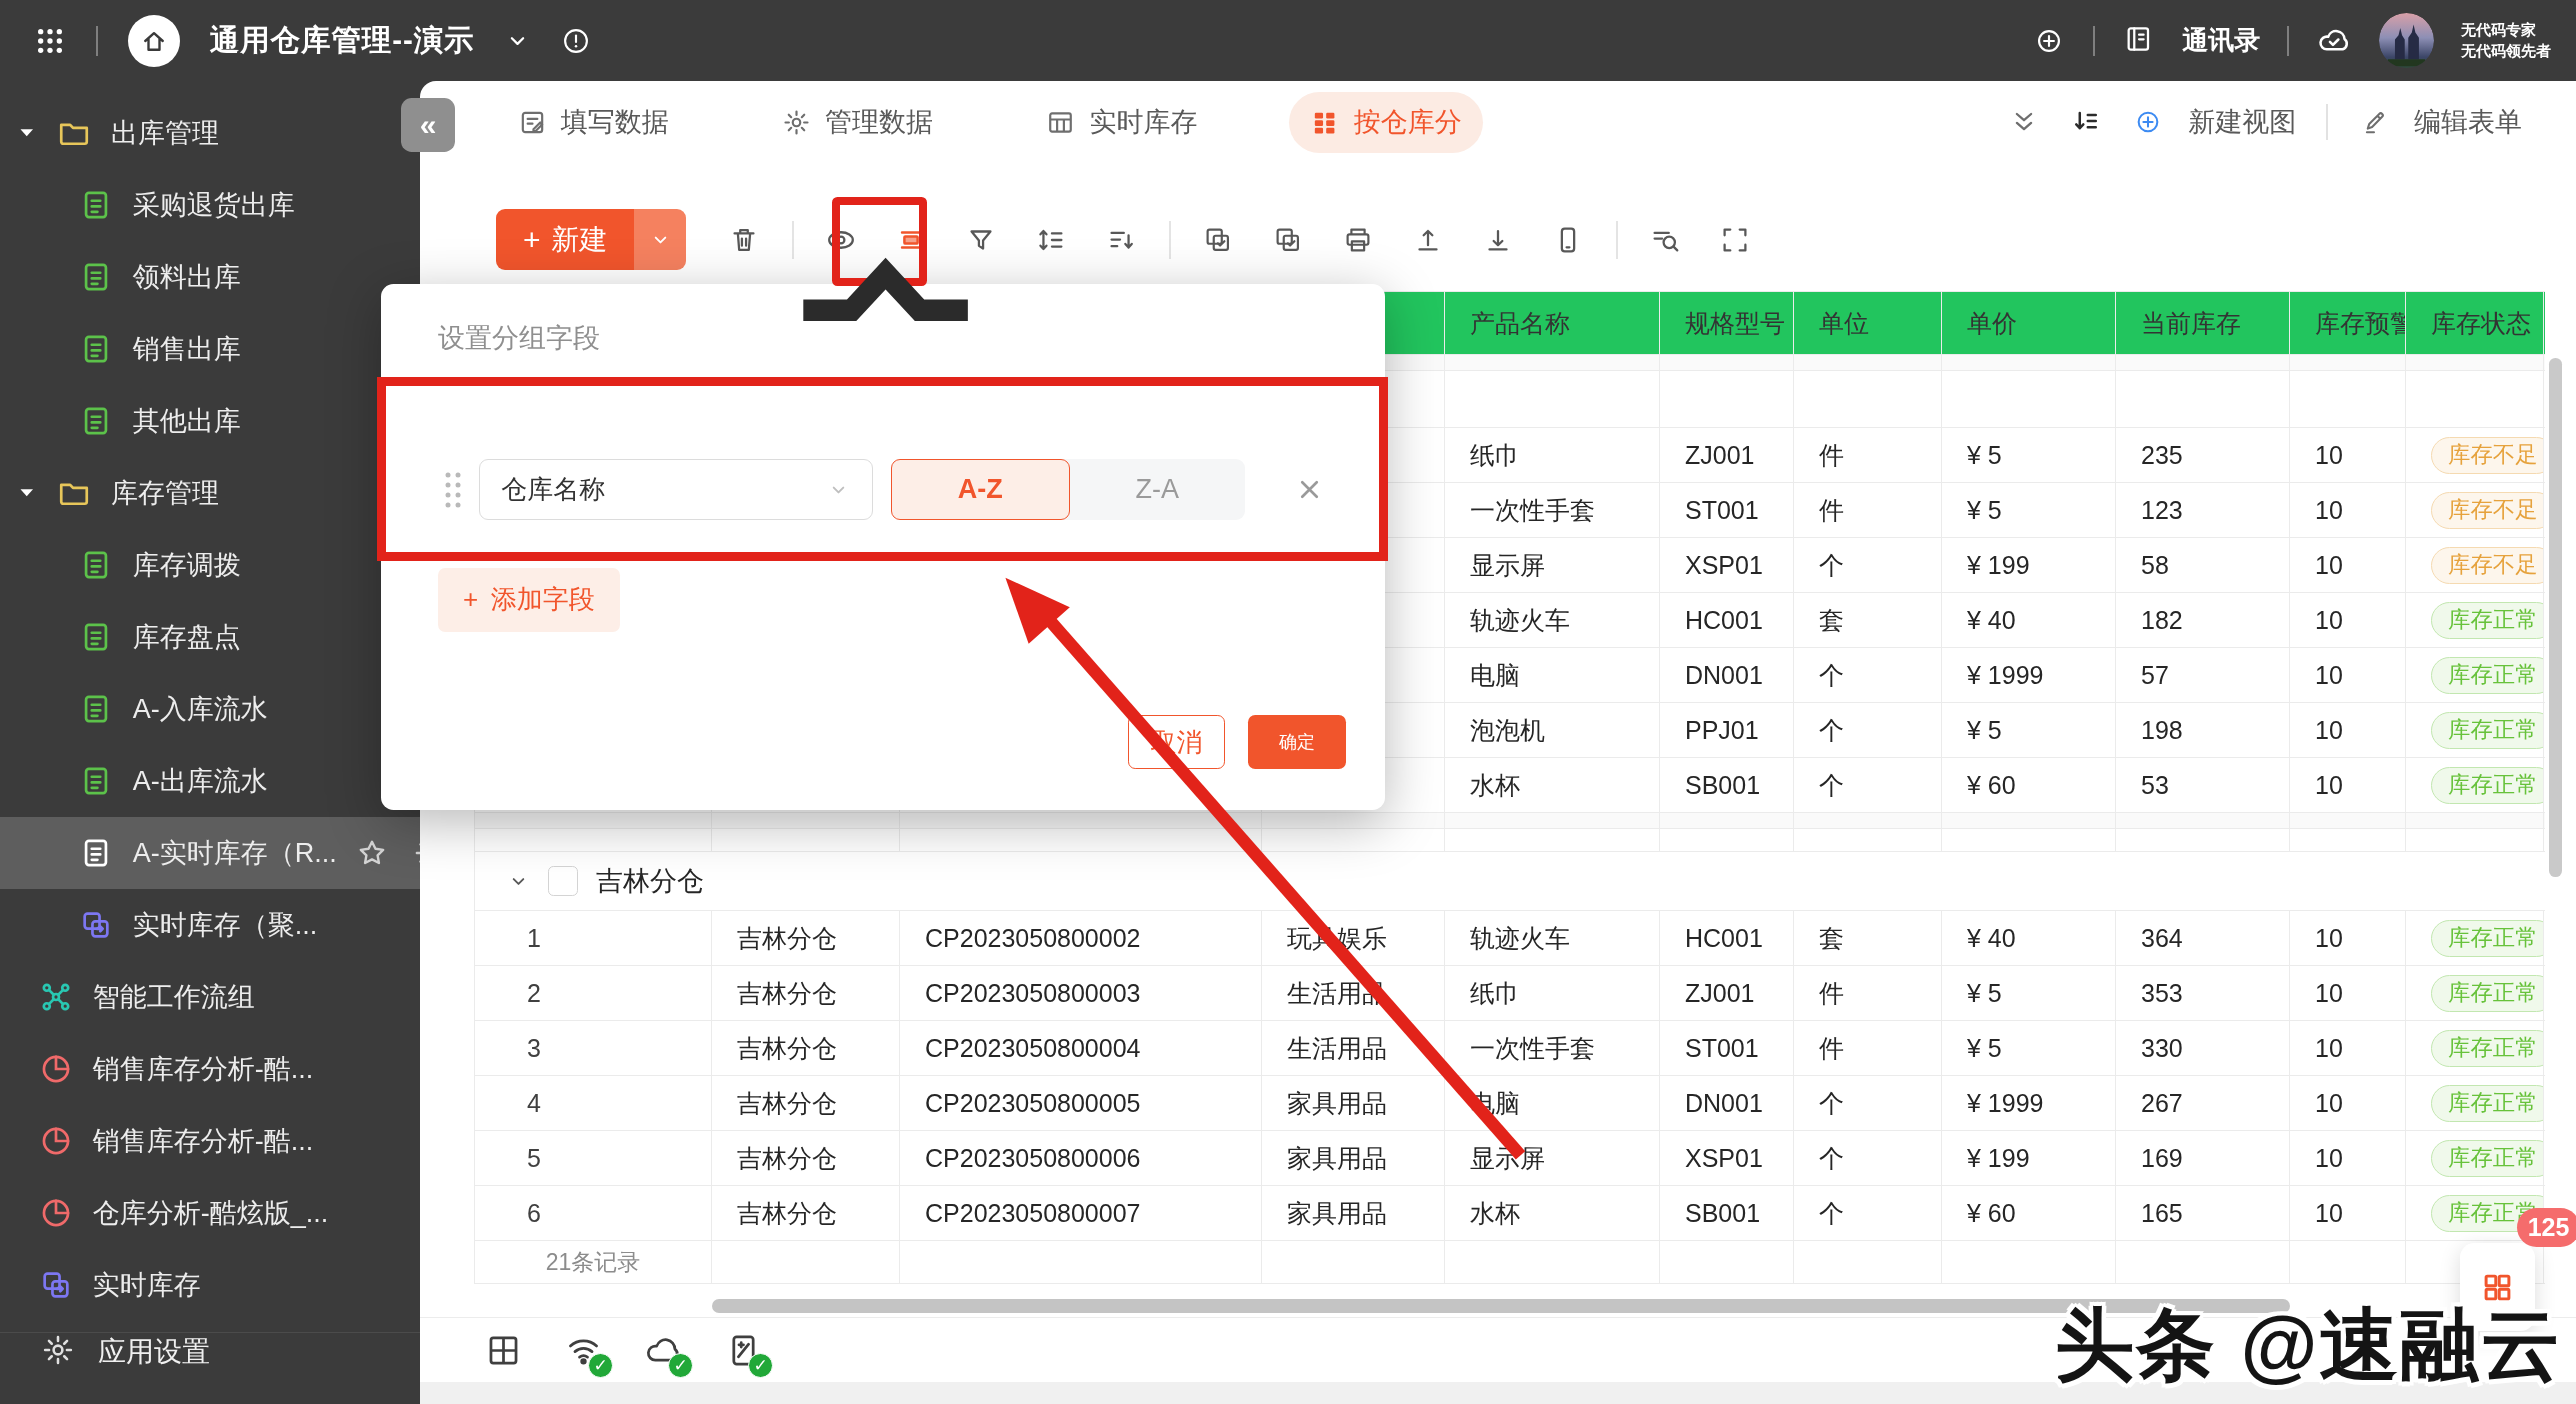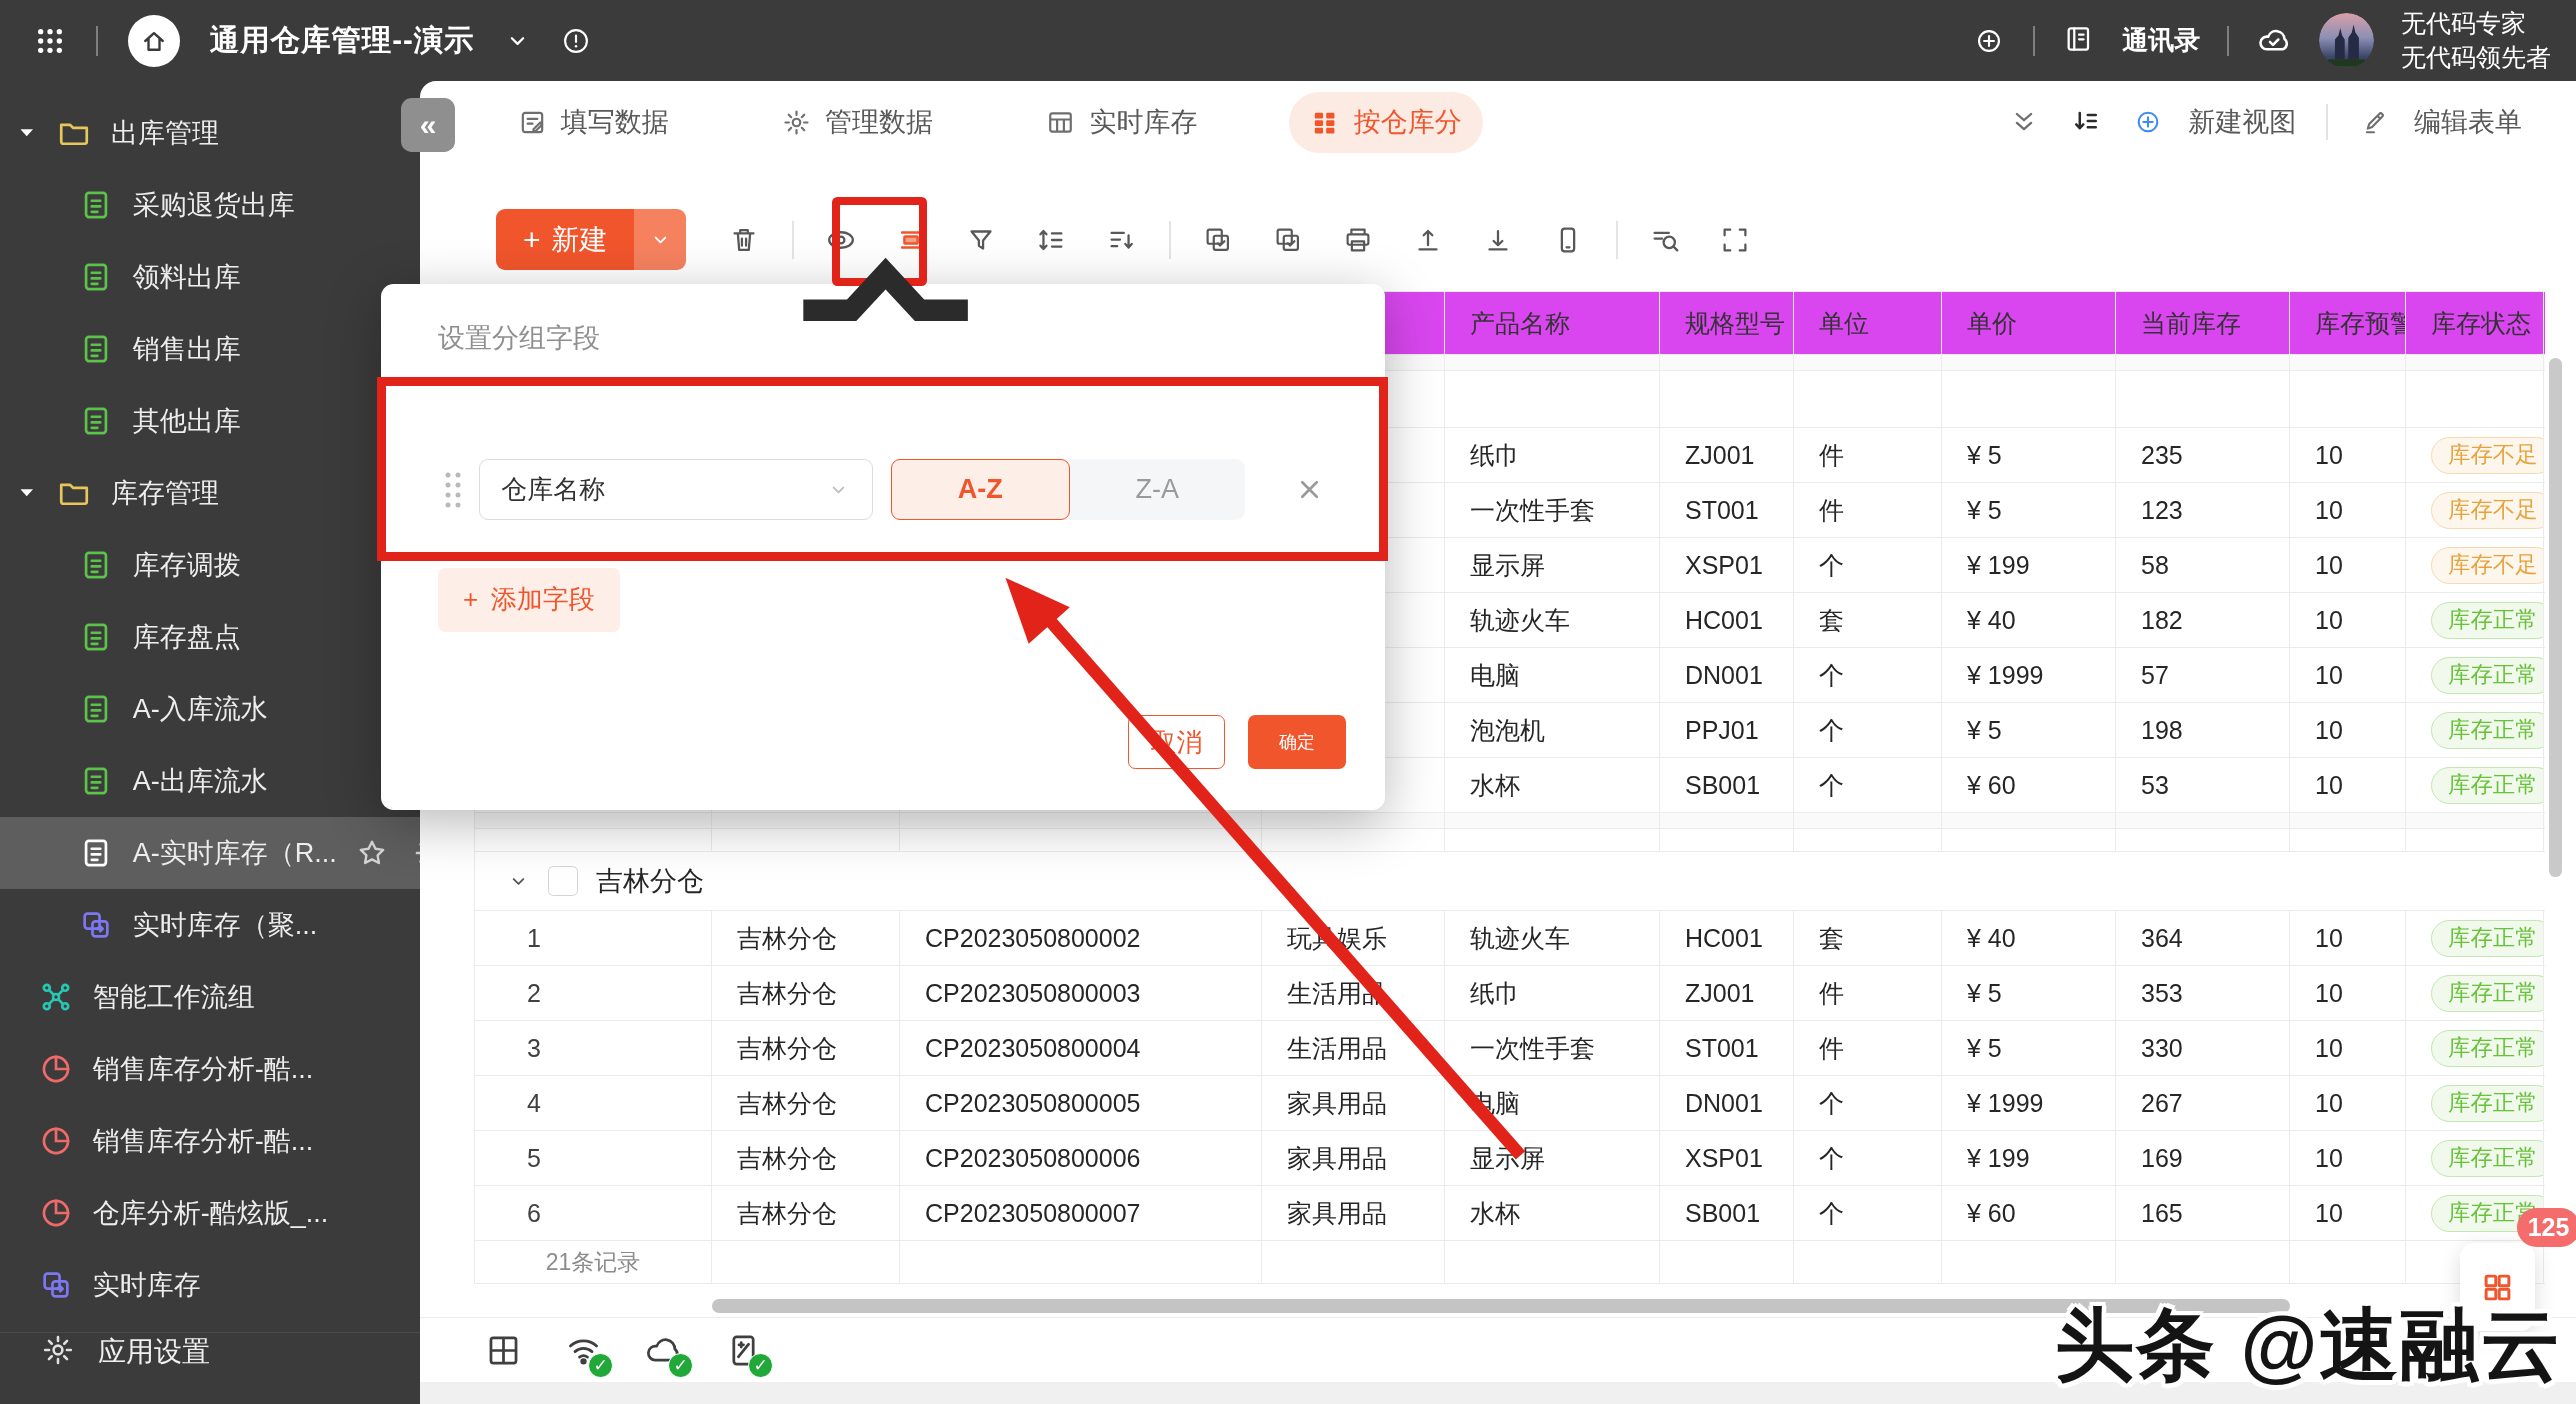--- a/index.html
+++ b/index.html
@@ -8,21 +8,21 @@
 
   
   .topbar{position:absolute;left:0;top:0;width:2576px;height:81px;background:#3b3b3b;display:flex;align-items:center;color:#fff;}
   .tb-left{display:flex;align-items:center;gap:30px;padding-left:34px;}
   .vdiv{width:1.8px;height:30px;background:rgba(255,255,255,.35);}
   .home-circ{width:52px;height:52px;border-radius:50%;background:#fff;display:flex;align-items:center;justify-content:center;}
   .app-title{font-size:29.5px;font-weight:700;letter-spacing:0.9px;}
   .tb-right{margin-left:auto;display:flex;align-items:center;gap:27px;padding-right:25px;}
   .tb-label{font-size:26px;font-weight:700;}
   .avatar{width:55px;height:55px;border-radius:50%;overflow:hidden;flex:none;}
-  .uname{font-size:25px;font-weight:400;line-height:1.35;white-space:nowrap;}
+  .uname{font-size:15px;font-weight:700;line-height:1.35;white-space:nowrap;}
 
   
   .sidebar{position:absolute;left:0;top:97px;width:420px;height:1324px;background:#3b3b3b;}
   .side-item{height:72px;display:flex;align-items:center;gap:19.7px;font-size:27px;color:#ededed;cursor:pointer;white-space:nowrap;}
   .side-item[data-kind="folder"]{padding-left:16px;}
   .side-item[data-kind="child"]{padding-left:79px;}
   .side-item[data-kind="root"]{padding-left:39px;}
   .side-item[data-sel="1"]{background:#5e5e5e;}
   .fold-chev{display:none;width:21.5px;height:21.5px;flex:none;}
   .side-item[data-kind="folder"] .fold-chev{display:block;}
@@ -66,21 +66,21 @@
   .tbi{width:70px;height:61px;display:flex;align-items:center;justify-content:center;color:#585858;cursor:pointer;}
   .tbi svg{width:34px;height:34px;}
   .tbi[data-kind="accent"]{color:#f1552c;}
   .tbi[data-kind="divider"]{width:27px;cursor:default;}
   .tbi[data-kind="divider"]::before{content:"";width:1.8px;height:38px;background:#e4e4e4;}
 
   
   .table{position:absolute;left:474px;top:291px;width:2071px;border-top:0.9px solid #ebebeb;border-left:0.9px solid #ebebeb;z-index:1;}
   .trow{display:grid;grid-template-columns:237px 188px 362px 183px 215px 134px 148px 174px 174px 116px 138px;border-bottom:0.9px solid #ebebeb;background:#fff;}
   .trow>.td,.trow>.th{border-right:0.9px solid #ebebeb;display:flex;align-items:center;padding-left:25px;font-size:25px;color:#262626;overflow:hidden;white-space:nowrap;}
-  .thead{height:63px;background:#d946ef;}
+  .thead{height:63px;background:#22c55e;}
   .thead>.th{font-size:25px;color:#333;}
   .slim{height:16px;background:#fafafa;}
   .slim>.td{padding:0;}
   .slimw{height:23px;background:#fff;}
   .grow-hidden{height:57px;}
   .drow{height:55px;}
   .drow>.td.num{padding-left:52px;color:#404040;}
   .grow2{height:59px;display:flex;align-items:center;border-bottom:0.9px solid #ebebeb;background:#fff;padding-left:32px;gap:18px;}
   .g-chev{width:23px;height:23px;color:#595959;flex:none;}
   .g-check{width:30px;height:30px;border:1.8px solid #d4d4d4;border-radius:5.4px;background:#fff;flex:none;}

